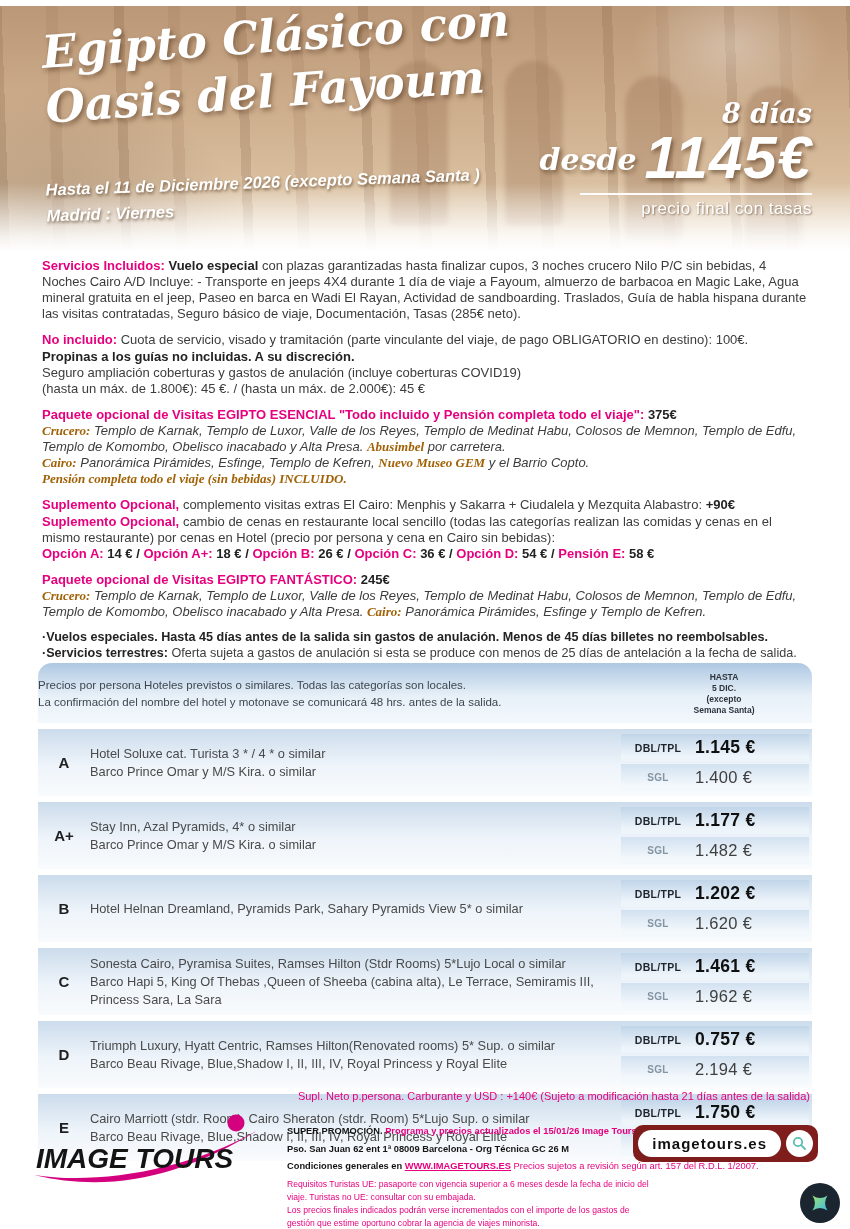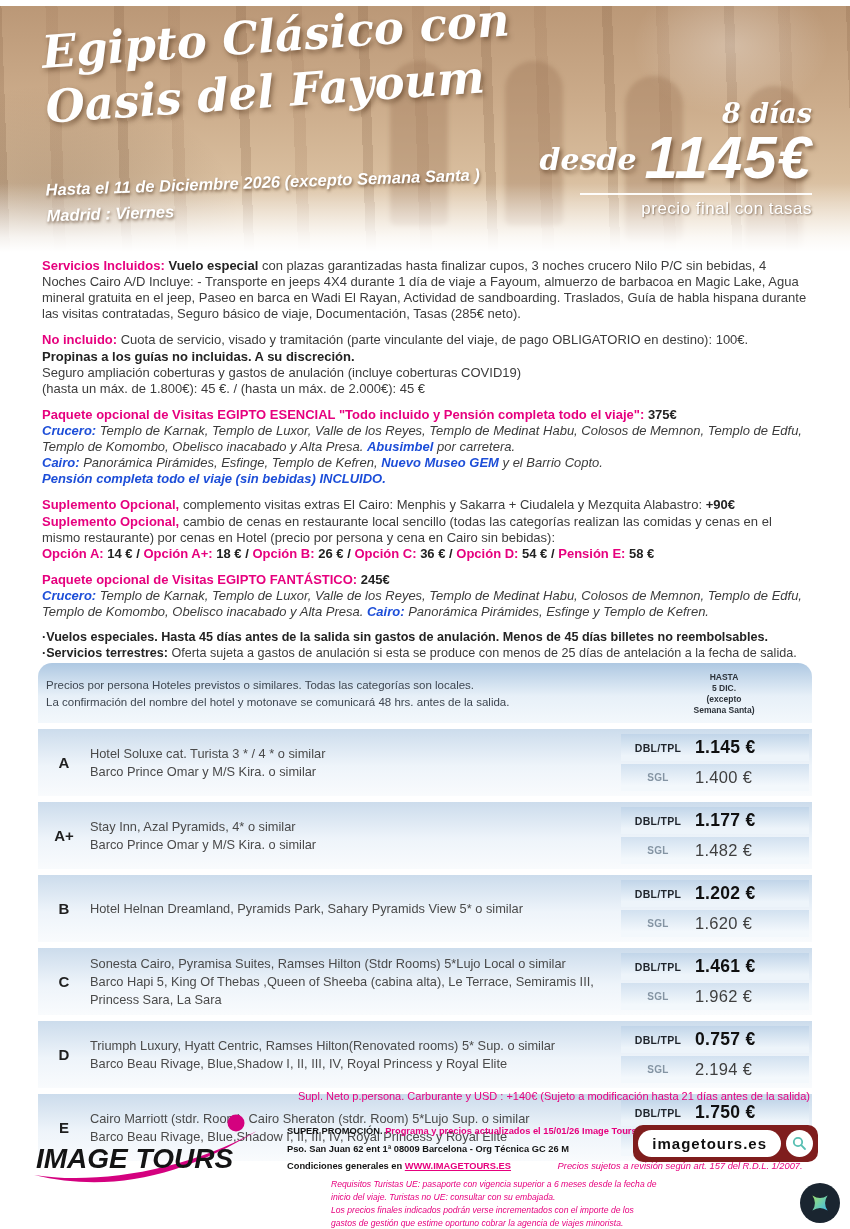--- a/index.html
+++ b/index.html
@@ -35,28 +35,28 @@
   .hero-price{font-size:60px;font-weight:800;font-style:italic;letter-spacing:1px;line-height:.9;}
   .hero-rule{width:232px;height:2px;background:#fff;margin:8px 0 4px auto;opacity:.95;}
   .hero-note{font-size:17px;letter-spacing:.5px;text-shadow:1px 1px 2px rgba(76,48,24,.6);}
 
   
   .content{position:absolute;left:42px;top:258px;width:770px;font-size:13px;line-height:1.24;}
   .sec{margin:0 0 10px 0;}
   .pink{color:#e6007e;font-weight:bold;margin-top:20px;}
   .b{font-weight:bold;color:#232323;}
   .it{font-style:italic;}
-  .bi{font-style:italic;font-weight:bold;color:#1d4ed8;}
+  .bi{font-style:italic;font-weight:bold;color:#a16207;font-family:Liberation Serif, serif;}
   .dark{color:#3c3c3c;}
 
   
   .price-table{position:absolute;left:38px;top:663px;width:774px;}
   .thead{display:flex;justify-content:space-between;align-items:center;
       background:linear-gradient(180deg,#aec8e2 0%,#e7f0f8 55%,#f3f8fc 100%);
-      border-radius:14px 14px 0 0;padding:9px 14px 7px 8px;min-height:40px;}
+      border-radius:14px 14px 0 0;padding:9px 14px 7px 0;min-height:40px;}
   .thead-left{font-size:11.5px;color:#3e4650;line-height:1.45;}
   .thead-right{font-size:8.5px;font-weight:bold;color:#2d333a;text-align:center;
       line-height:1.3;width:120px;margin-right:14px;}
   .trow{display:flex;align-items:center;margin-top:6px;padding:5px 3px 5px 0;
       background:linear-gradient(180deg,#ccdcec 0%,#eef4fa 55%,#f9fbfd 100%);}
   .trow.last{border-radius:0 0 10px 10px;}
   .cat{width:52px;text-align:center;font-weight:bold;font-size:15px;color:#1f1f1f;}
   .hotels{flex:1;font-size:12.8px;color:#4a4a4a;line-height:1.4;padding-right:10px;}
   .price-col{width:188px;display:flex;flex-direction:column;gap:3px;}
   .price-cell{display:flex;align-items:center;height:27px;
@@ -72,21 +72,21 @@
 
   
   .footer{position:absolute;left:0;top:1103px;width:850px;height:126px;}
   .logo{position:absolute;left:30px;top:10px;width:235px;height:80px;}
   .logo-svg{position:absolute;left:0;top:0;}
   .logo-text{position:absolute;left:6px;top:30px;font-style:italic;font-weight:900;
       font-size:28px;letter-spacing:0px;color:#141414;white-space:nowrap;}
   .finfo{position:absolute;left:287px;top:20px;width:370px;font-size:9.3px;line-height:1.9;}
   .finfo .row{white-space:nowrap;}
   .fpinkb{color:#e6007e;font-weight:bold;}
-  .fpinki{color:#e6007e;font-style:italic;padding-left:44px;}
+  .fpinki{color:#e6007e;}
   .fblackb{color:#141414;font-weight:bold;}
   .flink{color:#e6007e;font-weight:bold;text-decoration:underline;cursor:pointer;}
   .small-lines{line-height:1.5;margin-top:2px;}
   .site-pill{position:absolute;right:32px;top:22px;display:flex;align-items:center;
       background:#7f1d1d;border-radius:10px;padding:5px;cursor:pointer;}
   .site-box{background:#fff;border-radius:15px;padding:5px 14px;font-weight:bold;
       font-size:15px;letter-spacing:1px;color:#111;}
   .search-btn{width:27px;height:27px;background:#fff;border-radius:50%;margin-left:5px;
       display:flex;align-items:center;justify-content:center;}
   .corner-badge{position:absolute;right:10px;bottom:6px;width:40px;height:40px;border-radius:50%;

